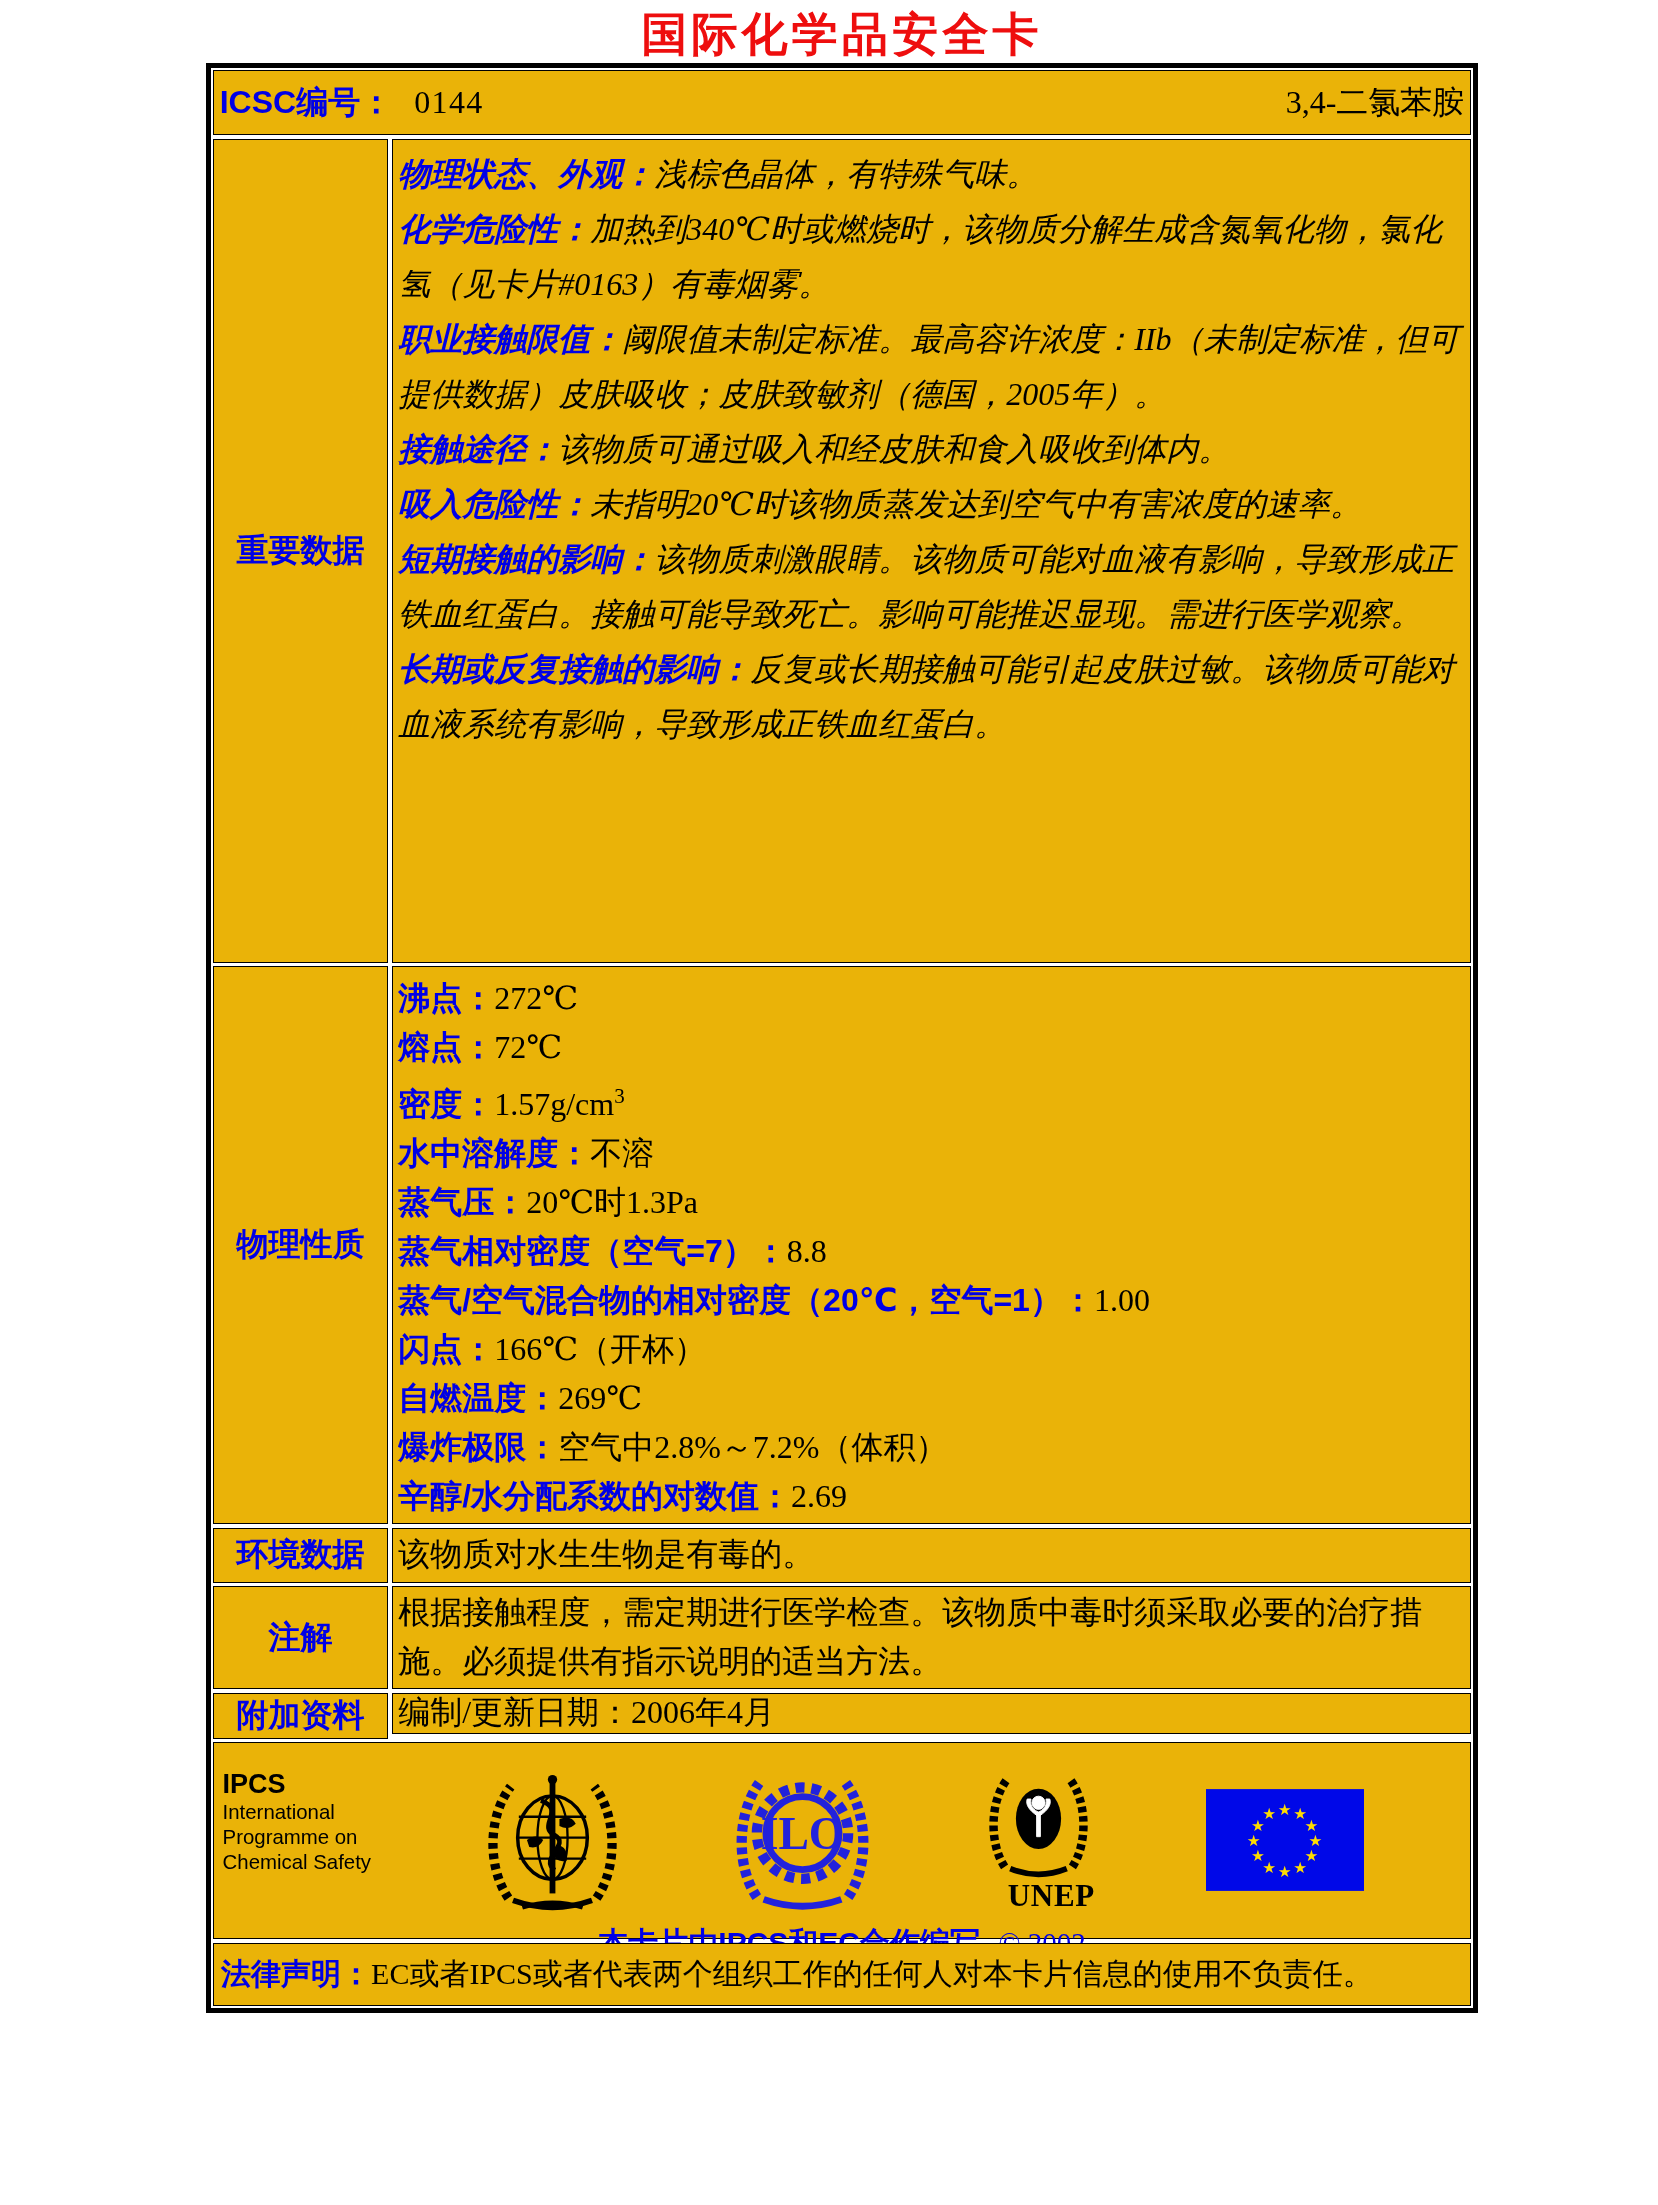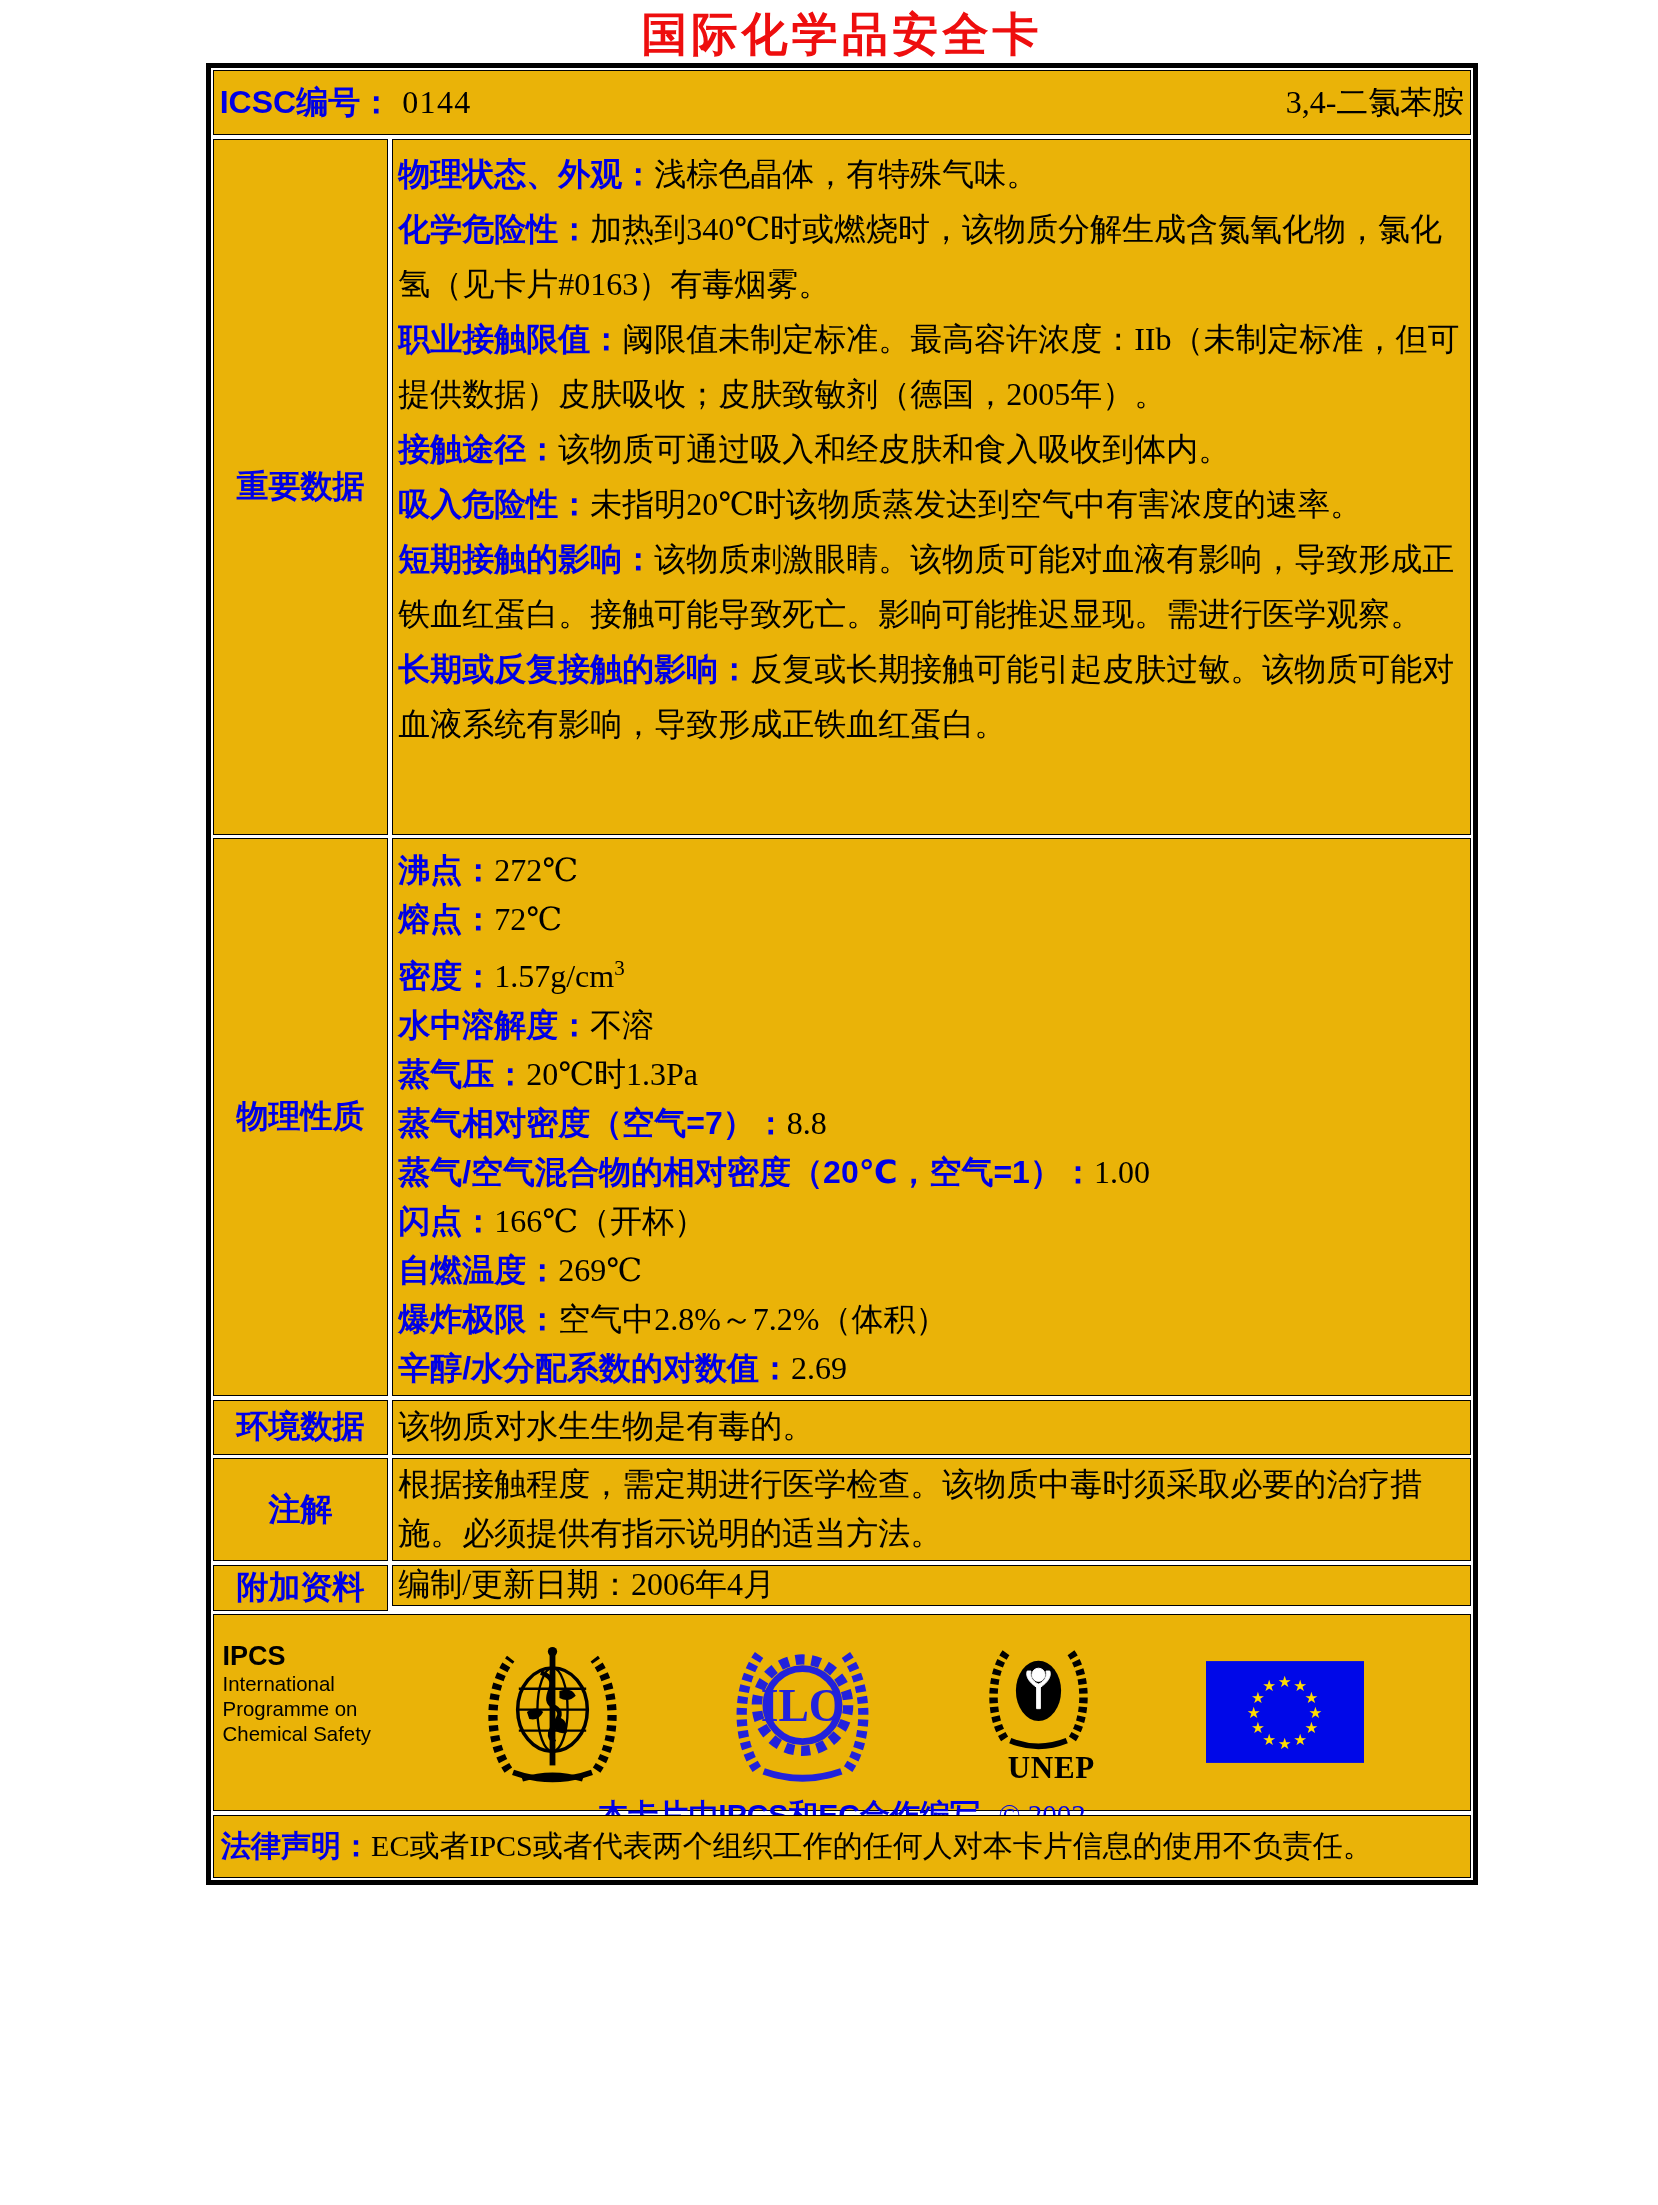--- a/index.html
+++ b/index.html
@@ -51,23 +51,23 @@
     text-align:center;
   }
   .lbl{
     color:var(--label_blue,#0000e6);
     font-family:"Liberation Sans","DejaVu Sans",sans-serif;
     font-weight:700;
   }
   .txt{color:#000;}
   
   .h-header{height:65px;display:flex;align-items:center;padding:0 5.6px;font-size:32px;}
-  .h-header .num{margin-left:10px;letter-spacing:1.4px;}
+  .h-header .num{margin-left:22px;letter-spacing:1.4px;}
   .h-header .chem{margin-left:auto;}
-  .h-imp{height:696px;padding:7px 8.5px 0 5.6px;font-size:32px;line-height:55px;}
+  .h-imp{height:824px;padding:7px 8.5px 0 5.6px;font-size:32px;line-height:55px;font-style:italic;}
   .h-imp p{margin:0;}
   .h-phys{height:558px;padding:7px 8.5px 0 5.6px;font-size:32px;line-height:49px;}
   .h-phys .prop-line{white-space:nowrap;}
   .h-phys sup{font-size:21px;}
   .h-env{height:55px;font-size:32px;line-height:51px;padding:0 5.6px;}
   .h-notes{height:103px;font-size:32px;line-height:49px;padding:1.4px 7px 0 5.6px;}
   .h-addl{height:41px;font-size:32px;line-height:37px;padding:0 5.6px;}
   .h-logos{height:197px;padding:22px 0 0 0;}
   .h-legal{height:63px;display:flex;align-items:center;padding:0 7px;font-size:30px;}
   .h-legal .lbl{font-size:30px;}

